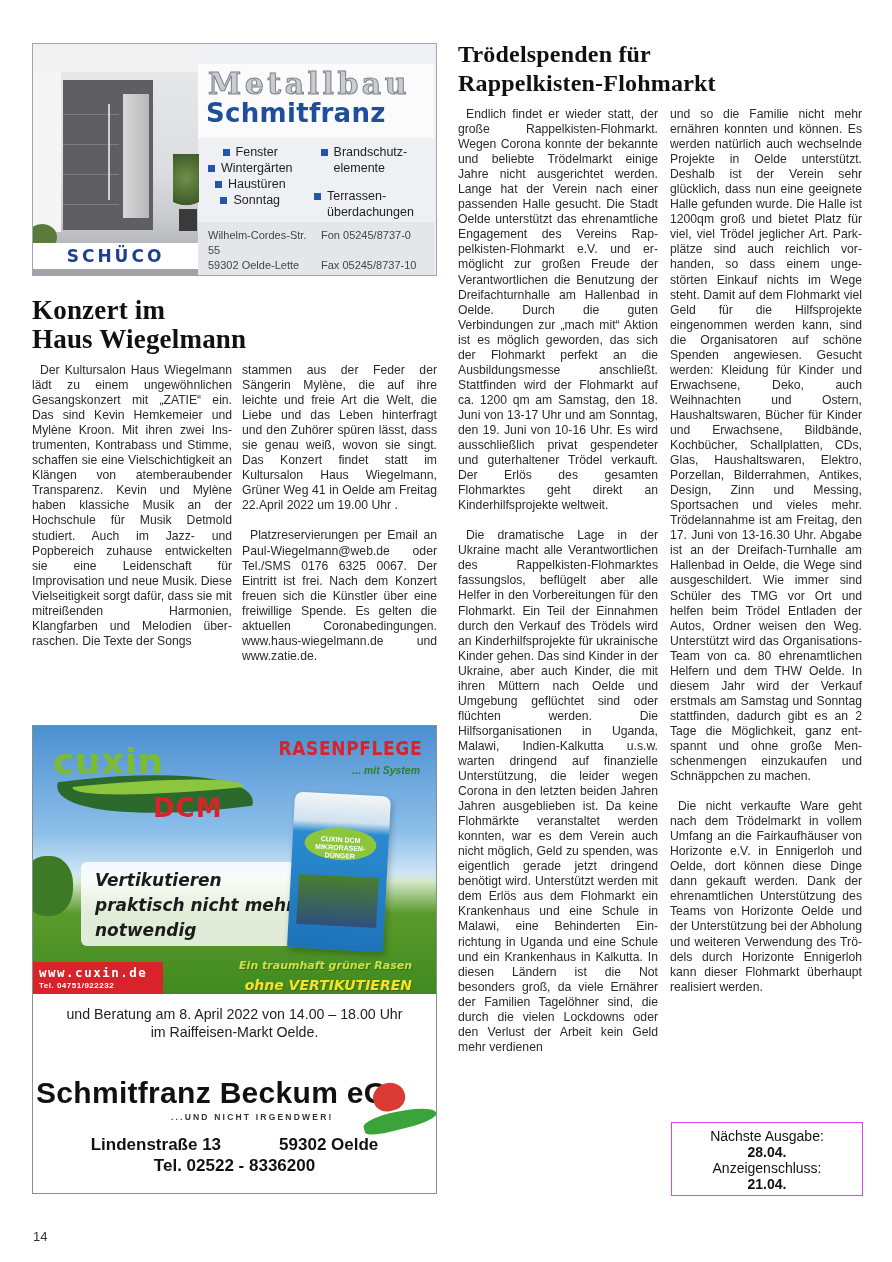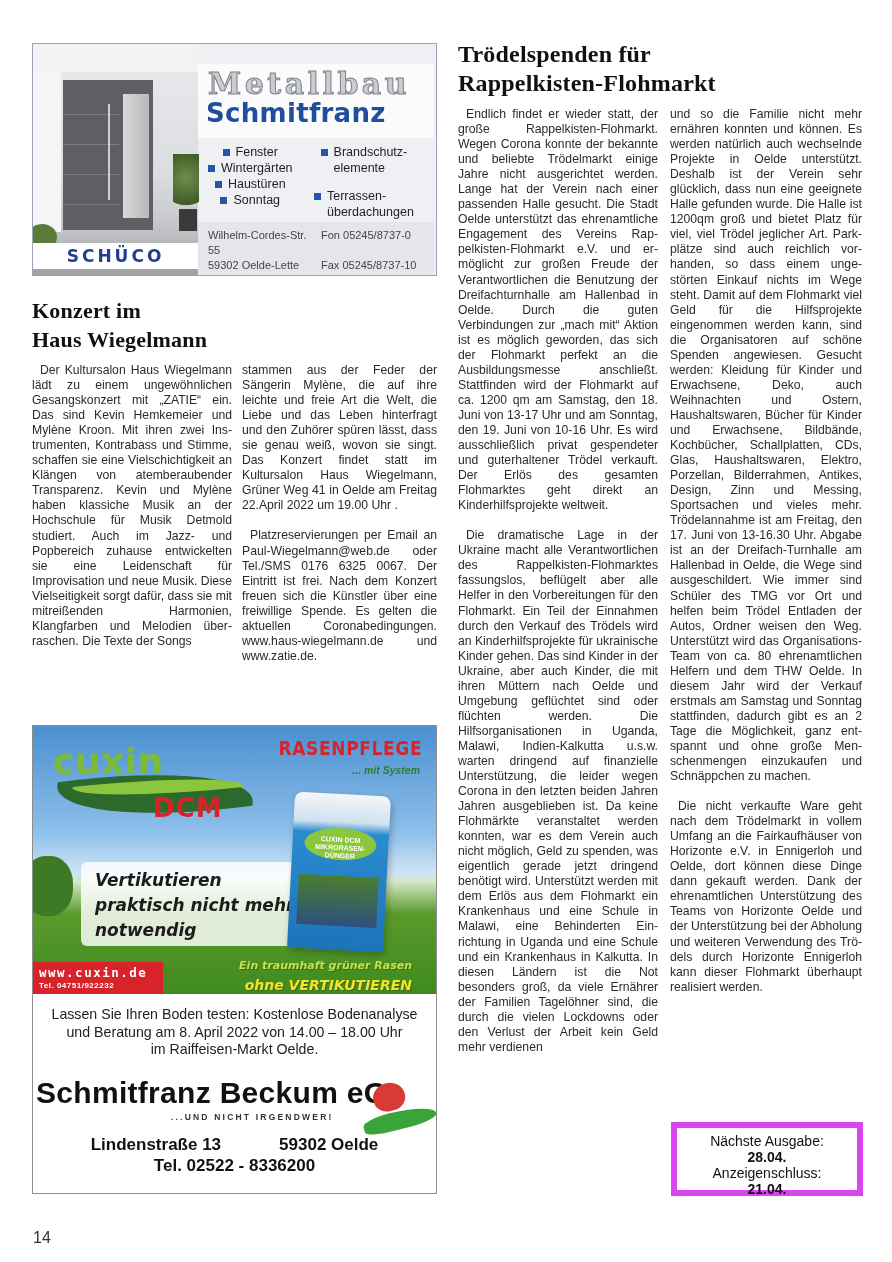--- a/index.html
+++ b/index.html
@@ -63,21 +63,21 @@
   #ad-metallbau .bullet { width: 7px; height: 7px; background: #2356a8; margin: 5px 6px 0 0; flex: 0 0 7px; }
   #ad-metallbau .contact-area {
     position: absolute; left: 0; top: 178px; width: 236px; height: 55px; background: #e4e6ea;
   }
   #ad-metallbau .contact { position: absolute; left: 10px; top: 6px; font-size: 11px; line-height: 15px; color: #444; }
   #ad-metallbau .contact .row { display: flex; }
   #ad-metallbau .contact .row span:first-child { width: 113px; }
   #ad-metallbau .contact .url { color: #1f4e9a; font-weight: bold; }
 
   
-  #konzert-title { position: absolute; left: 32px; top: 296px; font-size: 22px; line-height: 29px; }
+  #konzert-title { position: absolute; left: 32px; top: 296px; font-size: 27px; line-height: 29px; }
   #konzert-col1 { position: absolute; left: 32px; top: 363px; width: 200px; }
   #konzert-col2 { position: absolute; left: 242px; top: 363px; width: 195px; }
 
   
   #ad-cuxin {
     position: absolute; left: 32px; top: 725px; width: 405px; height: 469px;
     border: 1px solid #8d8d8d; background: #fff; overflow: hidden;
   }
   #ad-cuxin .banner {
     position: absolute; left: 0; top: 0; width: 403px; height: 268px; overflow: hidden;
@@ -165,25 +165,25 @@
   #ad-cuxin .address .gap { display: inline-block; width: 58px; }
 
   
   #troedel-title { position: absolute; left: 458px; top: 40px; font-size: 24px; line-height: 29px; }
   #troedel-col1 { position: absolute; left: 458px; top: 107px; width: 200px; }
   #troedel-col2 { position: absolute; left: 670px; top: 107px; width: 192px; }
 
   
   #next-issue {
     position: absolute; left: 671px; top: 1122px; width: 192px; height: 74px;
-    border: 6px solid #d946ef; text-align: center; font-size: 14px; line-height: 16px; color: #111; padding-top: 5px;
+    border: 1px solid #d946ef; text-align: center; font-size: 14px; line-height: 16px; color: #111; padding-top: 5px;
   }
   #next-issue .date { font-weight: bold; }
 
-  #page-number { position: absolute; left: 33px; top: 1229px; font-size: 16px; color: #333; }
+  #page-number { position: absolute; left: 33px; top: 1229px; font-size: 13px; color: #333; }
 </style>
 </head>
 <body>
 
 <div id="ad-metallbau">
   <div class="photo">
     <div class="wall"></div>
     <div class="pillar"></div>
     <div class="door"></div>
     <div class="door-line" style="top:70px"></div>
@@ -276,21 +276,20 @@
       <div class="bag-field"></div>
     </div>
     <div class="url-box">
       <div class="url">www.cuxin.de</div>
       <div class="tel">Tel. 04751/922232</div>
     </div>
     <div class="slogan1">Ein traumhaft grüner Rasen</div>
     <div class="slogan2">ohne VERTIKUTIEREN</div>
   </div>
   <div class="info">
-    <div>Lassen Sie Ihren Boden testen: Kostenlose Bodenanalyse</div>
     <div>und Beratung am 8. April 2022 von 14.00 – 18.00 Uhr</div>
     <div>im Raiffeisen-Markt Oelde.</div>
   </div>
   <div class="raiffeisen">Schmitfranz Beckum eG</div>
   <div class="tagline">...UND NICHT IRGENDWER!</div>
   <div class="tulip-red"></div>
   <div class="tulip-green"></div>
   <div class="address">
     <div><span>Lindenstraße 13</span><span class="gap"></span><span>59302 Oelde</span></div>
     <div>Tel. 02522 - 8336200</div>

